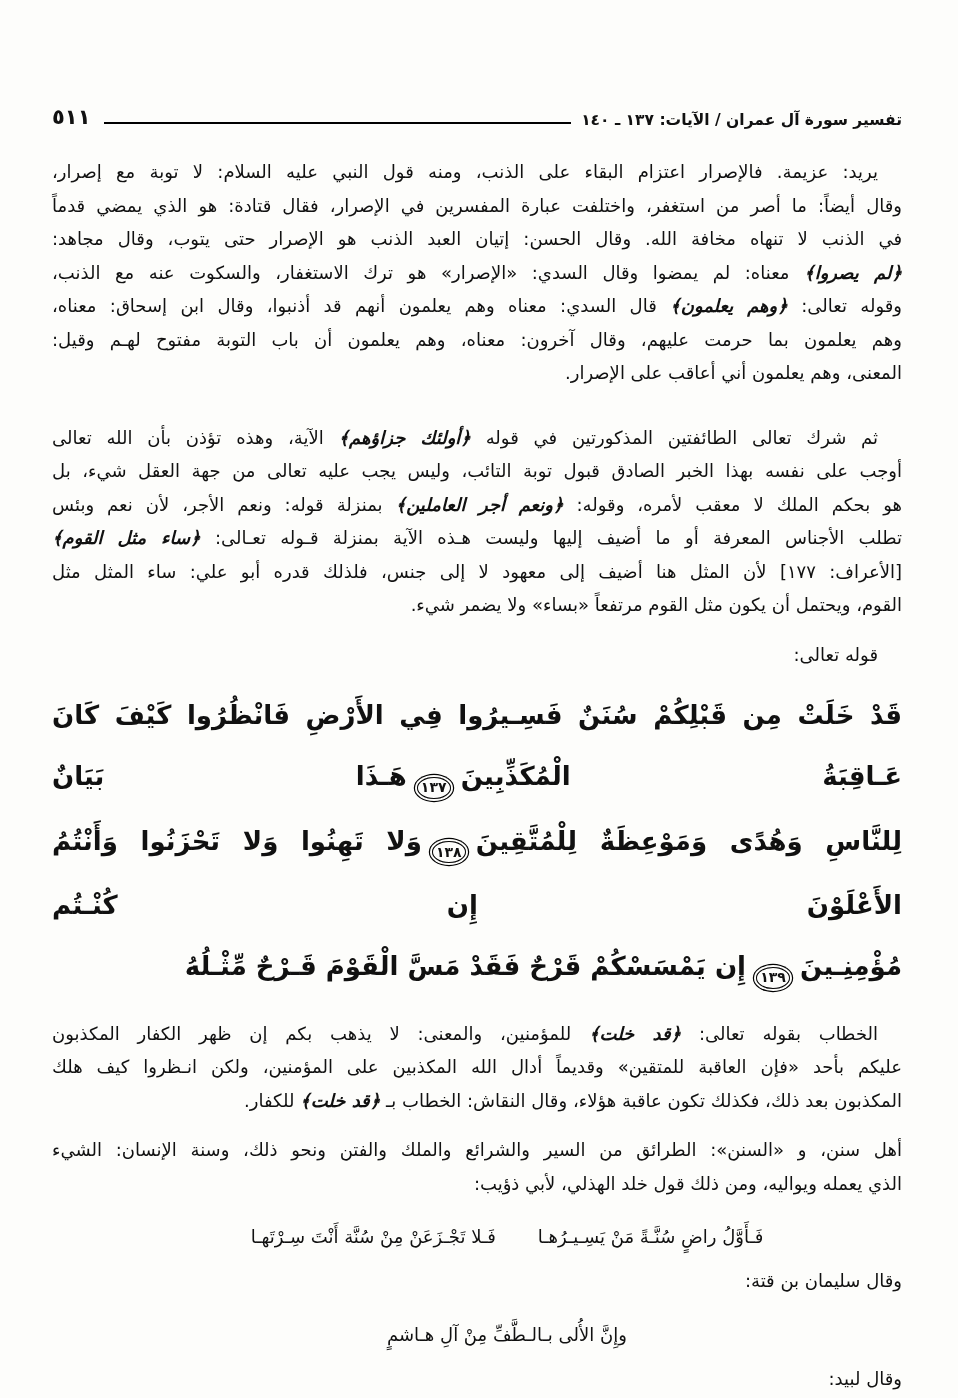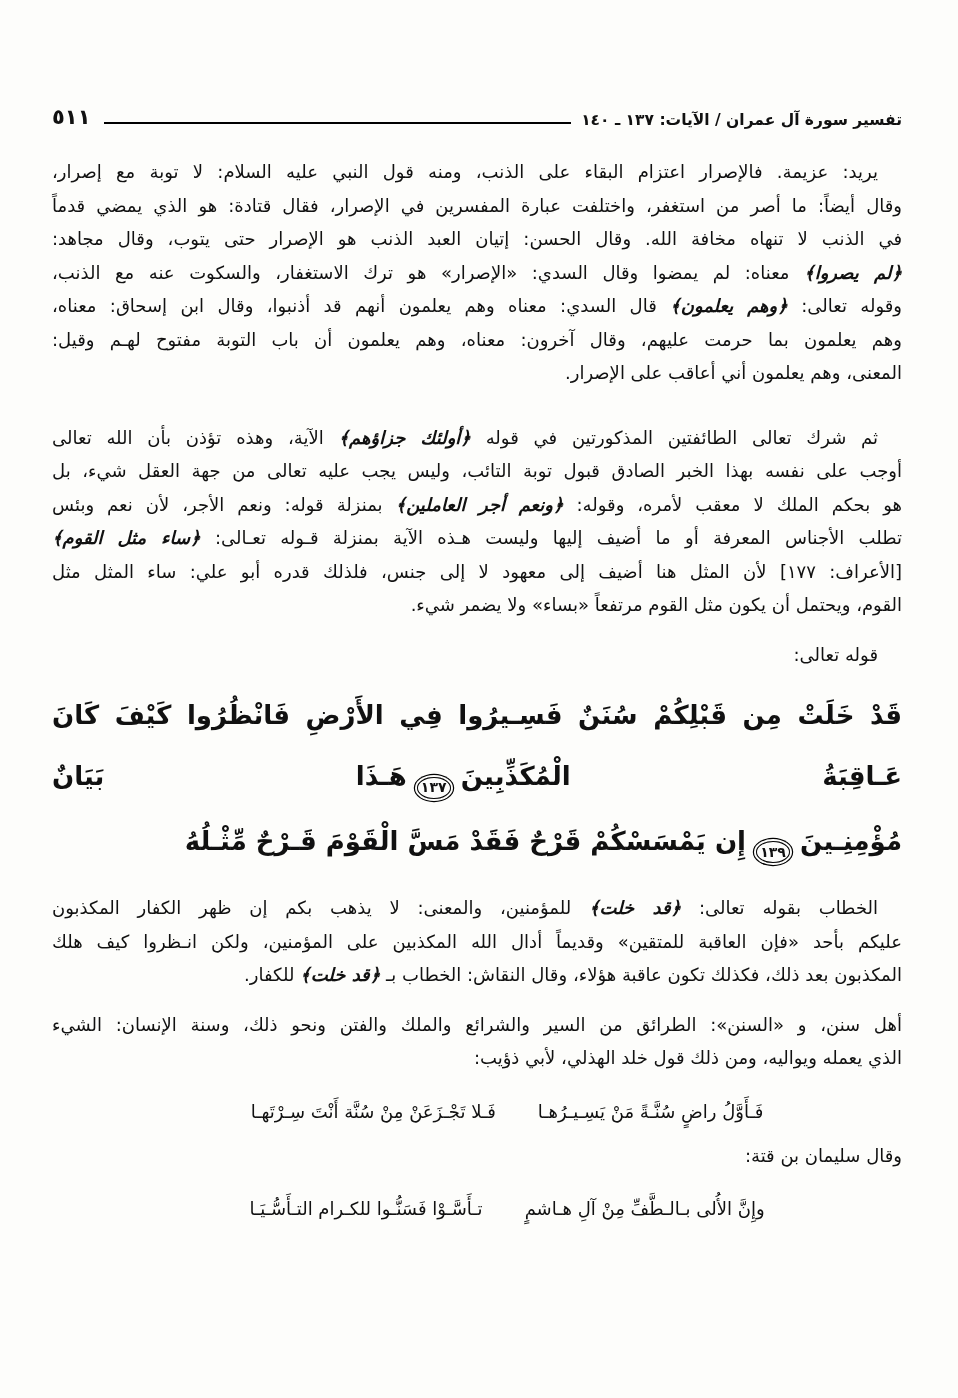--- a/index.html
+++ b/index.html
@@ -84,20 +84,23 @@
   </div>
 
   <div class="para p-gap-sm">
     <div class="line-end indent">قوله تعالى:</div>
   </div>
 
   <div class="quran">
     <div class="qline">
       <span>قَدْ خَلَتْ مِن قَبْلِكُمْ سُنَنٌ فَسِـيرُوا فِي الأَرْضِ فَانْظُرُوا كَيْفَ كَانَ عَـاقِبَةُ الْمُكَذِّبِينَ</span><span class="ayah-num">١٣٧</span><span>هَـذَا بَيَانٌ</span>
     </div>
+    <div class="qline">
+      <span>لِلنَّاسِ وَهُدًى وَمَوْعِظَةٌ لِلْمُتَّقِينَ</span><span class="ayah-num">١٣٨</span><span>وَلا تَهِنُوا وَلا تَحْزَنُوا وَأَنْتُمُ الأَعْلَوْنَ إِن كُنْـتُم</span>
+    </div>
     <div class="qline-end">
       <span>مُؤْمِنِـينَ</span><span class="ayah-num">١٣٩</span><span>إِن يَمْسَسْكُمْ قَرْحٌ فَقَدْ مَسَّ الْقَوْمَ قَـرْحٌ مِّثْـلُهُ</span>
     </div>
   </div>
 
   <div class="para p-gap-sm">
     <div class="line indent">الخطاب بقوله تعالى: <b>﴿قد خلت﴾</b> للمؤمنين، والمعنى: لا يذهب بكم إن ظهر الكفار المكذبون</div>
     <div class="line">عليكم بأحد «فإن العاقبة للمتقين» وقديماً أدال الله المكذبين على المؤمنين، ولكن انـظروا كيف هلك</div>
     <div class="line-end">المكذبون بعد ذلك، فكذلك تكون عاقبة هؤلاء، وقال النقاش: الخطاب بـ <b>﴿قد خلت﴾</b> للكفار.</div>
   </div>
@@ -109,17 +112,17 @@
 
   <div class="couplet">
     <span class="hemistich">فَـأَوَّلُ راضٍ سُنَّـةً مَنْ يَسِـيـرُهـا</span>
     <span class="hemistich">فَـلا تَجْـزَعَنْ مِنْ سُنَّة أَنْتَ سِـرْتَهـا</span>
   </div>
 
   <div class="poet-intro">وقال سليمان بن قتة:</div>
 
   <div class="couplet">
     <span class="hemistich">وإِنَّ الأُلى بـالـطَّفِّ مِنْ آلِ هـاشمٍ</span>
-    <span class="hemistich">تـأَسَّـوْا فَسَنُّـوا للكـرام التـأَسُّـيَـا</span>
   </div>
 
+  <div class="poet-intro">وقال لبيد:</div>
 
 </div>
 
 </body></html>

